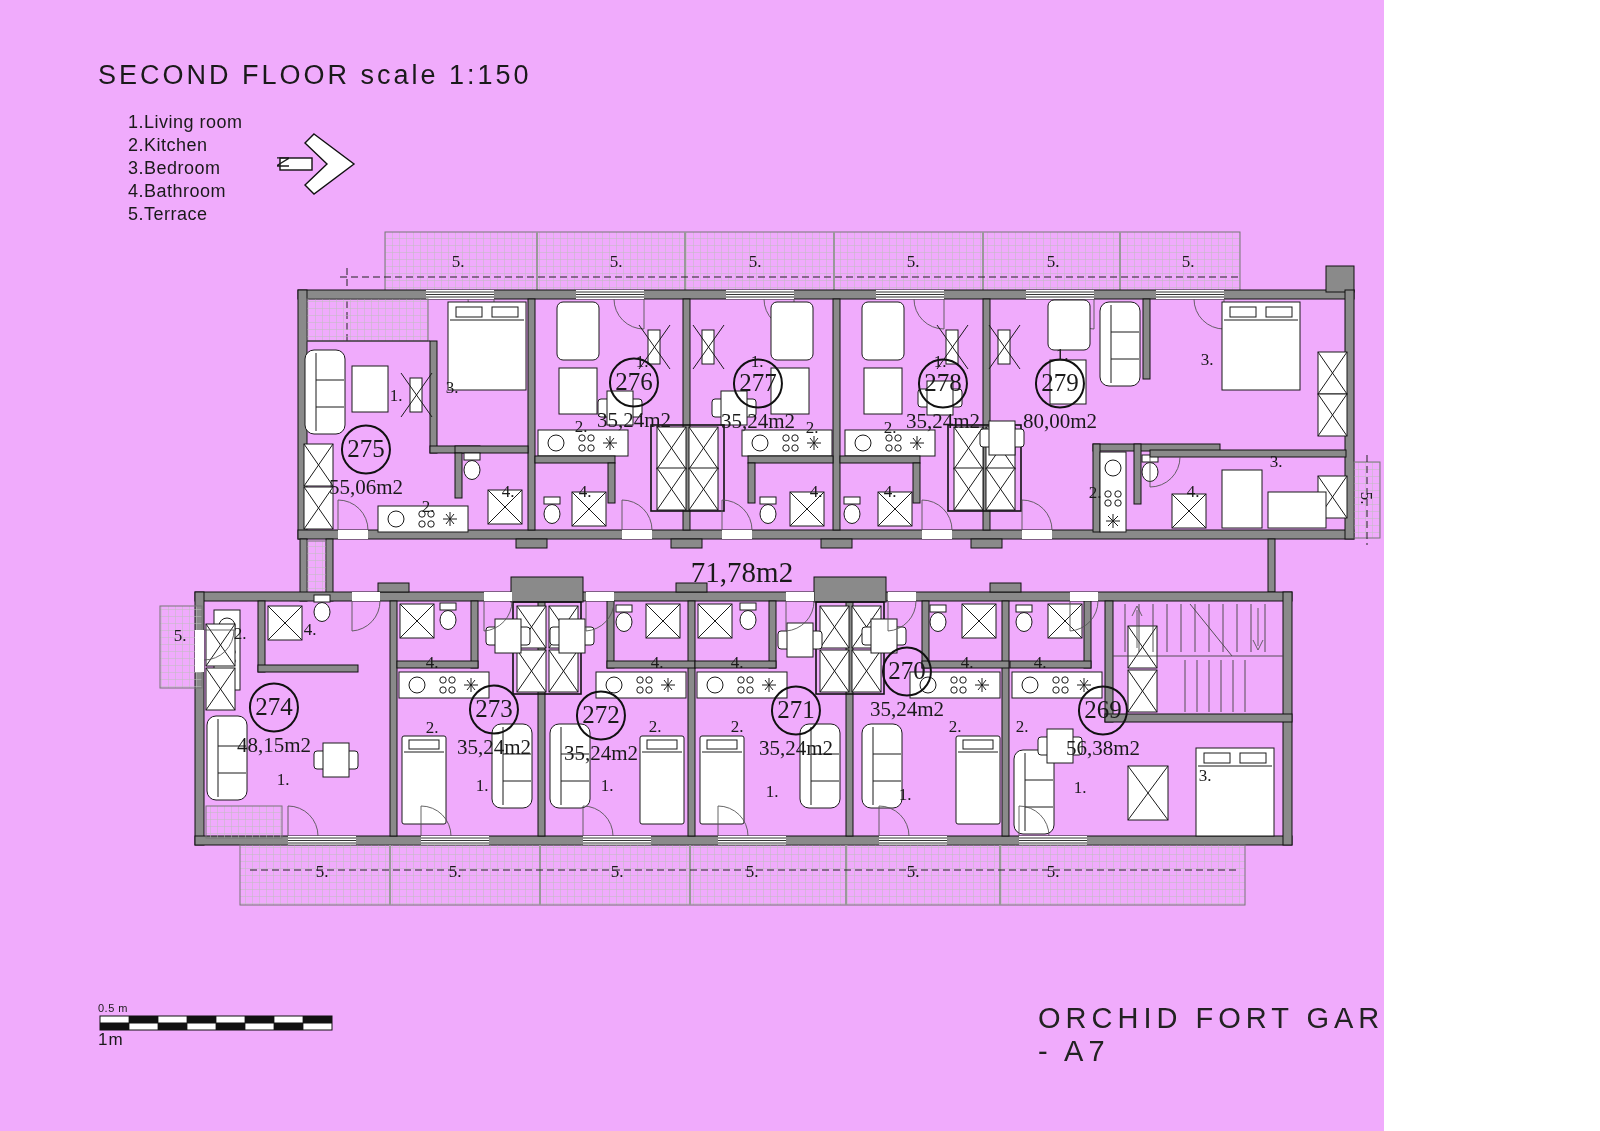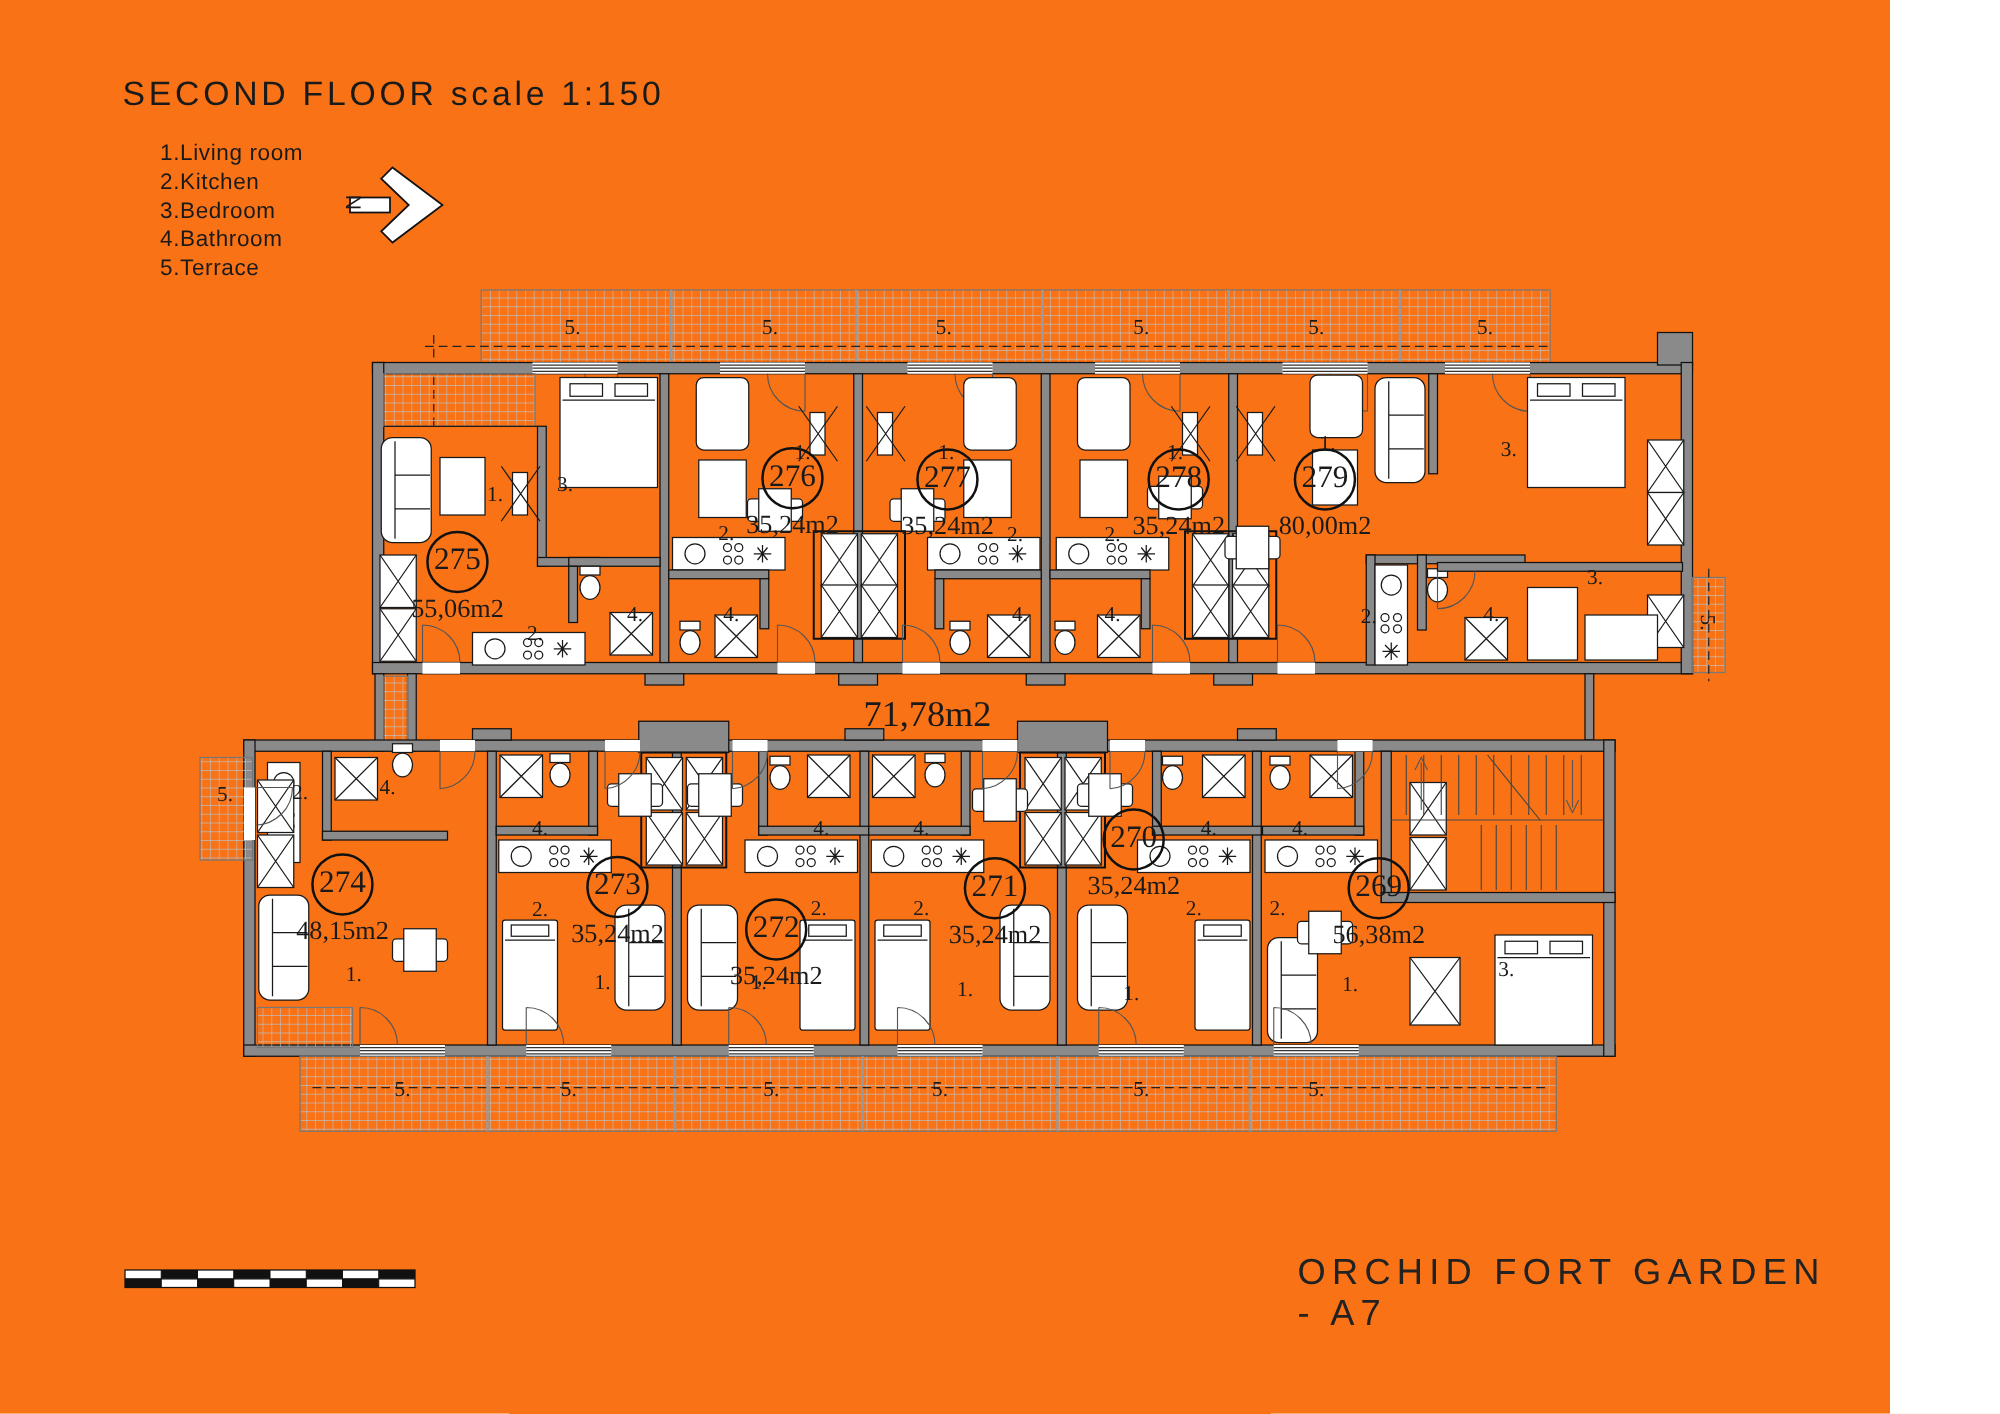--- a/index.html
+++ b/index.html
@@ -1,16 +1,16 @@
 <!DOCTYPE html>
 <html><head>
 <meta charset="utf-8">
 <style>
   html,body{margin:0;padding:0;background:#fff;}
-  .stage{position:relative;width:1512px;height:1131px;background:#f97316;overflow:hidden;
+  .stage{position:relative;width:1384px;height:1131px;background:#f0abfc;overflow:hidden;
          font-family:"Liberation Sans",sans-serif;color:#1a1a1a;}
   svg.plan{position:absolute;left:0;top:0;}
   .wall{fill:#8a8a8a;stroke:#111;stroke-width:1;}
   .thin{fill:none;stroke:#1a1a1a;stroke-width:1;}
   .furn{fill:#fff;stroke:#1a1a1a;stroke-width:1;}
   .hatch{fill:url(#grid);stroke:#777;stroke-width:1;}
   .door{fill:none;stroke:#555;stroke-width:0.9;}
   .dash{fill:none;stroke:#222;stroke-width:1;stroke-dasharray:7 4;}
   .gap{fill:#fff;stroke:none;}
   .win{stroke:#333;stroke-width:1;}
@@ -449,20 +449,24 @@
   <div>4.Bathroom</div>
   <div>5.Terrace</div>
 </div>
 
 <div class="north-n">N</div>
 
 <div class="corridor-area">71,78m2</div>
 
 <div class="project-title">ORCHID FORT GARDEN - A7</div>
 
+<div class="scalebar">
+  <div class="sb-top">0.5 m</div>
+  <div class="sb-bottom" style="margin-top:16px">1m</div>
+</div>
 
 <div id="plan-labels">
       <div class="apt" style="left: 366px; top: 462px;">
         <div class="apt-no">275</div>
         <div class="apt-area">55,06m2</div>
       </div>
       <div class="apt" style="left: 634px; top: 395px;">
         <div class="apt-no">276</div>
         <div class="apt-area">35,24m2</div>
       </div>
@@ -479,21 +483,21 @@
         <div class="apt-area">80,00m2</div>
       </div>
       <div class="apt" style="left: 274px; top: 720px;">
         <div class="apt-no">274</div>
         <div class="apt-area">48,15m2</div>
       </div>
       <div class="apt" style="left: 494px; top: 722px;">
         <div class="apt-no">273</div>
         <div class="apt-area">35,24m2</div>
       </div>
-      <div class="apt" style="left: 601px; top: 756px; margin-left: 20px;">
+      <div class="apt" style="left: 601px; top: 728px;">
         <div class="apt-no">272</div>
         <div class="apt-area">35,24m2</div>
       </div>
       <div class="apt" style="left: 796px; top: 723px;">
         <div class="apt-no">271</div>
         <div class="apt-area">35,24m2</div>
       </div>
       <div class="apt" style="left: 907px; top: 684px;">
         <div class="apt-no">270</div>
         <div class="apt-area">35,24m2</div>

